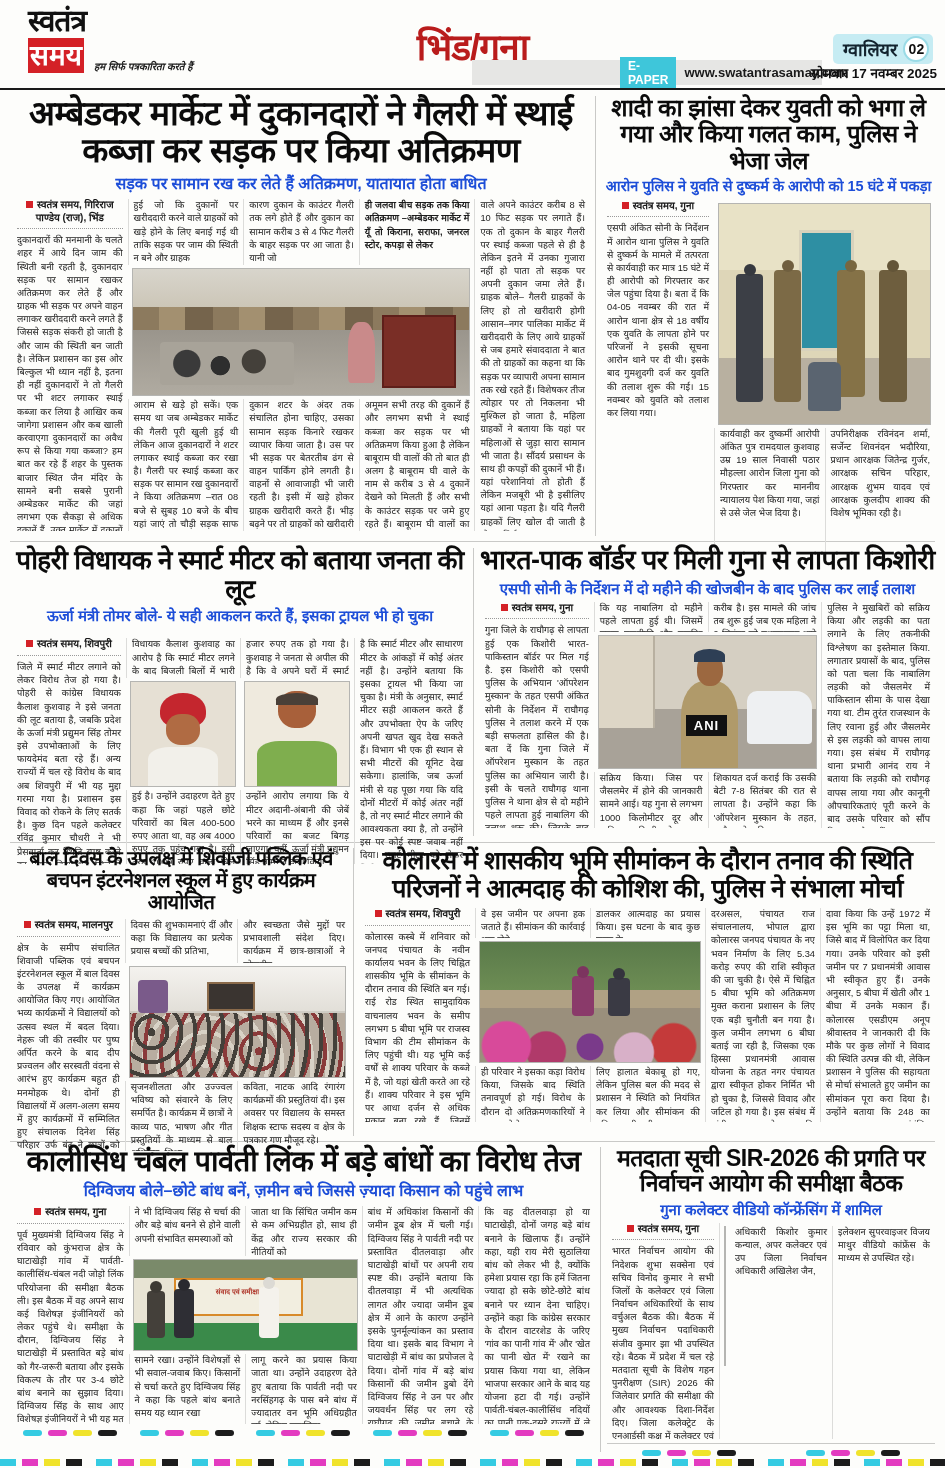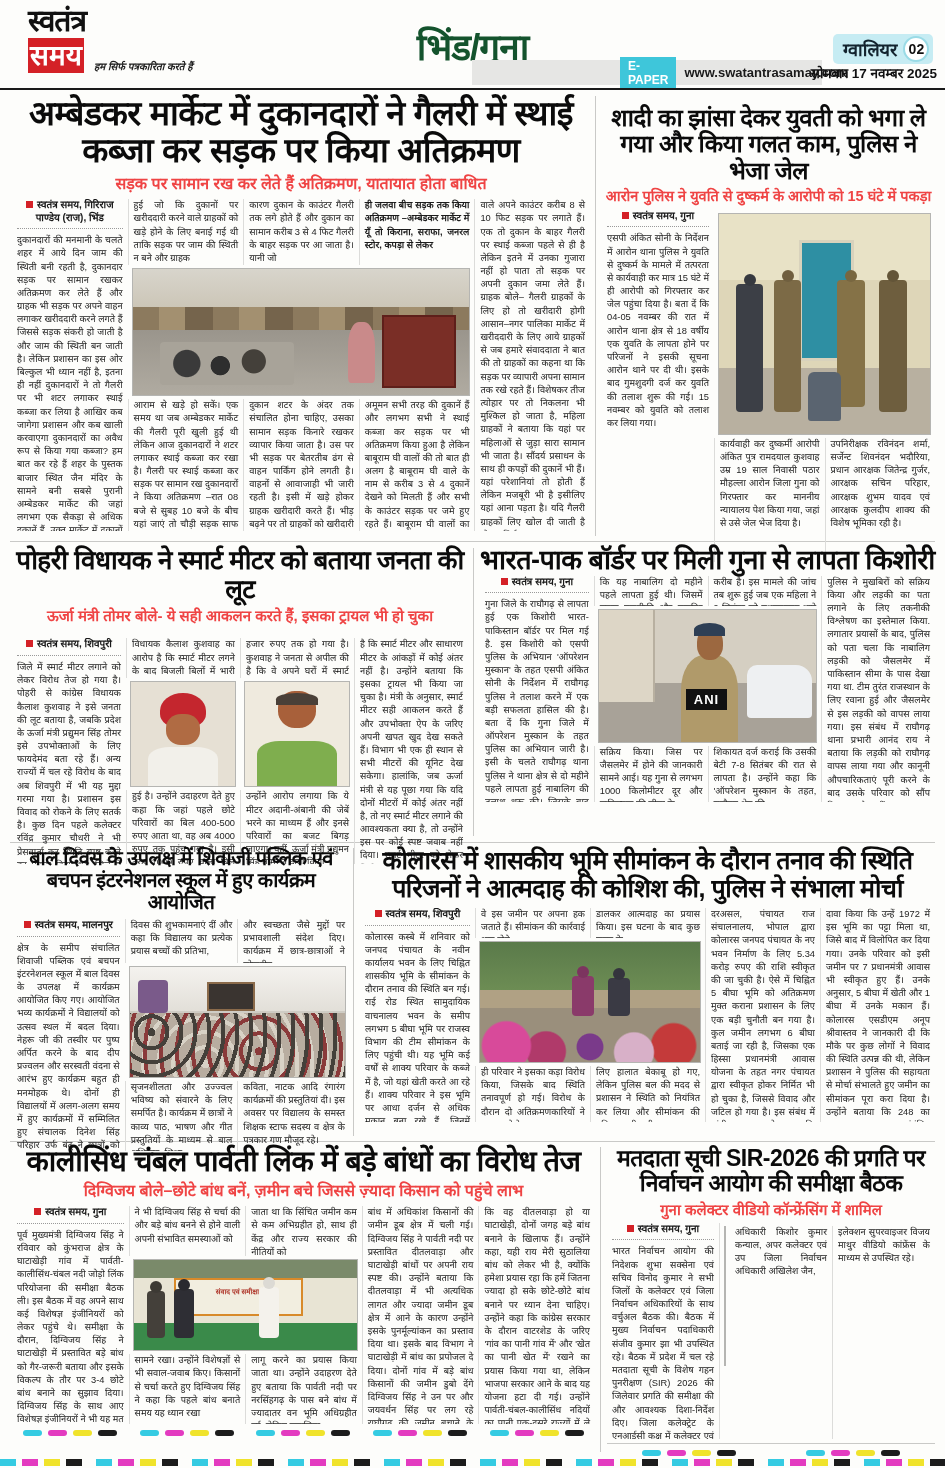--- a/index.html
+++ b/index.html
@@ -4,33 +4,33 @@
 <style>
   * { margin:0; padding:0; box-sizing:border-box; }
   body { background:#888; font-family:"Liberation Sans","DejaVu Sans",sans-serif; }
   .page { position:relative; width:945px; height:1468px; background:#fdfdfb; margin:0 auto; overflow:hidden; }
   .abs { position:absolute; }
 
   
   .logo1 { font-family:"Liberation Serif","DejaVu Serif",serif; font-weight:900; font-size:30px; color:#111; line-height:1.0; letter-spacing:-1px; }
   .logo2 { background:#d42127; color:#fff; font-family:"Liberation Serif","DejaVu Serif",serif; font-weight:900; font-size:28px; padding:0 2px; display:inline-block; line-height:1.25; }
   .tagline { font-size:10px; color:#222; font-style:italic; font-weight:700; }
-  .section-title { font-size:37px; font-weight:900; color:#14532d; letter-spacing:-1px; }
+  .section-title { font-size:37px; font-weight:900; color:#b91c1c; letter-spacing:-1px; }
   .grey-strip { background:#e6e6e4; display:flex; align-items:center; padding-left:148px; gap:8px; }
   .epaper-badge { background:#3ec6da; color:#fff; font-weight:700; font-size:12px; padding:2px 8px; }
   .website { font-size:13px; color:#1a1a1a; font-weight:700; }
   .city-box { background:#c6ecf3; border-radius:5px; display:flex; align-items:center; gap:6px; padding:2px 4px 2px 10px; }
   .city-name { font-size:18px; font-weight:900; color:#12232e; }
   .page-num { background:#fff; border:2px solid #9adbe6; border-radius:50%; width:26px; height:26px; display:flex; align-items:center; justify-content:center; font-size:14px; font-weight:900; color:#111; }
   .date-line { font-size:13.5px; font-weight:900; color:#111; text-align:right; }
   .top-rule { background:#1a1a1a; height:2px; }
 
   
   .headline { font-weight:900; color:#0b0b0b; text-align:center; line-height:1.1; letter-spacing:-0.5px; }
-  .subhead  { font-weight:800; color:#ef4444; text-align:center; line-height:1.15; }
+  .subhead  { font-weight:800; color:#1d4ed8; text-align:center; line-height:1.15; }
   .byline { text-align:center; font-weight:700; font-size:10px; color:#1a1a1a;
             border-bottom:1px dotted #999; padding-bottom:4px; margin-bottom:5px; line-height:1.25; }
   .redsq { display:inline-block; width:7px; height:7px; background:#d42127; margin-right:4px; }
   .bodytext { font-size:9.3px; line-height:1.42; text-align:justify; color:#1c1c1c; }
   .cell { overflow:hidden; padding:0 5px; }
   .rule-l { border-left:1px solid #dcdcda; }
   .hline { background:#c9c9c7; height:1px; }
   .vline { background:#c9c9c7; width:1px; }
 
   .photo { position:relative; overflow:hidden; border:1px solid #b5b5b2; background:#cfccc4; margin:3px 4px; }
@@ -116,21 +116,21 @@
         <div class="ph-shape" style="right:4%;bottom:6%;width:22%;height:58%;background:#7a2e26;border:2px solid #5e1f1a;"></div>
         <div class="ph-shape" style="right:28%;bottom:10%;width:8%;height:48%;background:#c98a8a;border-radius:40% 40% 10% 10%;"></div>
       </div>
       <div class="cell rule-l bodytext" style="grid-area:3/2/4/3;">आराम से खड़े हो सकें। एक समय था जब अम्बेडकर मार्केट की गैलरी पूरी खुली हुई थी लेकिन आज दुकानदारों ने शटर लगाकर स्थाई कब्जा कर रखा है। गैलरी पर स्थाई कब्जा कर सड़क पर सामान रख दुकानदारों ने किया अतिक्रमण –रात 08 बजे से सुबह 10 बजे के बीच यहां जाएं तो चौड़ी सड़क साफ नजर आती है। सुबह 10 बजे के बाद स्थिति बिल्कुल उलट हो जाती है।</div>
       <div class="cell rule-l bodytext" style="grid-area:3/3/4/4;">दुकान शटर के अंदर तक संचालित होना चाहिए, उसका सामान सड़क किनारे रखकर व्यापार किया जाता है। उस पर भी सड़क पर बेतरतीब ढंग से वाहन पार्किंग होने लगती है। वाहनों से आवाजाही भी जारी रहती है। इसी में खड़े होकर ग्राहक खरीदारी करते हैं। भीड़ बढ़ने पर तो ग्राहकों को खरीदारी करने और एक दुकान से दूसरी दुकान जाने में जद्दोजहद करना पड़ती है। बाबूराम घी वालों का अलग</div>
       <div class="cell rule-l bodytext" style="grid-area:3/4/4/5;">अमूमन सभी तरह की दुकानें हैं और लगभग सभी ने स्थाई कब्जा कर सड़क पर भी अतिक्रमण किया हुआ है लेकिन बाबूराम घी वालों की तो बात ही अलग है बाबूराम घी वाले के नाम से करीब 3 से 4 दुकानें देखने को मिलती हैं और सभी के काउंटर सड़क पर जमे हुए रहते हैं। बाबूराम घी वालों का अलग ही जलवा इसलिए लिखा क्योंकि जहां अन्य दुकानदार दो से चार फिट सड़क घेरे रहते हैं वहीं बाबूराम घी</div>
       <div class="cell rule-l bodytext" style="grid-area:1/5/4/6;">वाले अपने काउंटर करीब 8 से 10 फिट सड़क पर लगाते हैं। एक तो दुकान के बाहर गैलरी पर स्थाई कब्जा पहले से ही है लेकिन इतने में उनका गुजारा नहीं हो पाता तो सड़क पर अपनी दुकान जमा लेते हैं। ग्राहक बोले– गैलरी ग्राहकों के लिए हो तो खरीदारी होगी आसान–नगर पालिका मार्केट में खरीददारी के लिए आये ग्राहकों से जब हमारे संवाददाता ने बात की तो ग्राहकों का कहना था कि सड़क पर व्यापारी अपना सामान तक रखे रहते हैं। विशेषकर तीज त्योहार पर तो निकलना भी मुश्किल हो जाता है, महिला ग्राहकों ने बताया कि यहां पर महिलाओं से जुड़ा सारा सामान भी जाता है। सौंदर्य प्रसाधन के साथ ही कपड़ों की दुकानें भी हैं। यहां परेशानियां तो होती हैं लेकिन मजबूरी भी है इसीलिए यहां आना पड़ता है। यदि गैलरी ग्राहकों लिए खोल दी जाती है तो न सिर्फ आवागमन आसान होगा, बल्कि खरीदारी करना भी आसान होगा।</div>
     </div>
   </div>
 
-  <div class="abs" style="left:602px;top:105px;width:333px;height:445px;">
+  <div class="abs" style="left:602px;top:95px;width:333px;height:445px;">
     <div class="headline" style="font-size:24px;">शादी का झांसा देकर युवती को भगा ले गया और किया गलत काम, पुलिस ने भेजा जेल</div>
     <div class="subhead" style="font-size:14.5px;margin:4px 0 5px;">आरोन पुलिस ने युवति से दुष्कर्म के आरोपी को 15 घंटे में पकड़ा</div>
     <div class="b-body">
       <div class="cell" style="width:112px;flex:none;">
         <div class="byline"><span class="redsq"></span><span>स्वतंत्र समय, गुना</span></div>
         <div class="bodytext">एसपी अंकित सोनी के निर्देशन में आरोन थाना पुलिस ने युवति से दुष्कर्म के मामले में तत्परता से कार्यवाही कर मात्र 15 घंटे में ही आरोपी को गिरफ्तार कर जेल पहुंचा दिया है। बता दें कि 04-05 नवम्बर की रात में आरोन थाना क्षेत्र से 18 वर्षीय एक युवति के लापता होने पर परिजनों ने इसकी सूचना आरोन थाने पर दी थी। इसके बाद गुमशुदगी दर्ज कर युवति की तलाश शुरू की गई। 15 नवम्बर को युवति को तलाश कर लिया गया।</div>
       </div>
       <div style="flex:1;display:flex;flex-direction:column;overflow:hidden;">
         <div class="photo" style="height:222px;flex:none;">
           <div class="ph-shape" style="left:0;top:0;width:100%;height:100%;background:linear-gradient(#e8e2c6 0 30%,#ded6b8 30% 70%,#b8b0a0 70% 100%);"></div>
@@ -172,20 +172,21 @@
         <div class="ph-shape" style="left:30%;top:10%;width:40%;height:12%;background:#4a4038;border-radius:50% 50% 0 0;"></div>
         <div class="ph-shape" style="left:12%;bottom:0;width:76%;height:44%;background:#7fae4e;border-radius:28% 28% 0 0;"></div>
       </div>
       <div class="cell rule-l bodytext" style="grid-area:3/3/4/4;">उन्होंने आरोप लगाया कि ये मीटर अदानी-अंबानी की जेबें भरने का माध्यम हैं और इनसे परिवारों का बजट बिगड़ जाएगा। वहीं, ऊर्जा मंत्री प्रद्युमन सिंह तोमर ने दावा किया</div>
       <div class="cell rule-l bodytext" style="grid-area:1/4/4/5;">है कि स्मार्ट मीटर और साधारण मीटर के आंकड़ों में कोई अंतर नहीं है। उन्होंने बताया कि इसका ट्रायल भी किया जा चुका है। मंत्री के अनुसार, स्मार्ट मीटर सही आकलन करते हैं और उपभोक्ता ऐप के जरिए अपनी खपत खुद देख सकते हैं। विभाग भी एक ही स्थान से सभी मीटरों की यूनिट देख सकेगा। हालांकि, जब ऊर्जा मंत्री से यह पूछा गया कि यदि दोनों मीटरों में कोई अंतर नहीं है, तो नए स्मार्ट मीटर लगाने की आवश्यकता क्या है, तो उन्होंने इस पर कोई स्पष्ट जवाब नहीं दिया। स्मार्ट मीटर को लेकर जिले में जारी यह विवाद फिलहाल थमता नहीं दिख रहा है। प्रशासन, सरकार और विपक्ष तीनों की अलग-अलग दलीलें जनता को और असमंजस में डाल रही हैं।</div>
     </div>
   </div>
 
   <div class="abs" style="left:480px;top:546px;width:455px;height:292px;">
     <div class="headline" style="font-size:27px;">भारत-पाक बॉर्डर पर मिली गुना से लापता किशोरी</div>
+    <div class="subhead" style="font-size:15px;margin:4px 0 5px;">एसपी सोनी के निर्देशन में दो महीने की खोजबीन के बाद पुलिस कर लाई तलाश</div>
     <div class="d-body">
       <div class="cell" style="grid-area:1/1/4/2;">
         <div class="byline"><span class="redsq"></span><span>स्वतंत्र समय, गुना</span></div>
         <div class="bodytext">गुना जिले के राघौगढ़ से लापता हुई एक किशोरी भारत-पाकिस्तान बॉर्डर पर मिल गई है. इस किशोरी को एसपी पुलिस के अभियान 'ऑपरेशन मुस्कान' के तहत एसपी अंकित सोनी के निर्देशन में राघौगढ़ पुलिस ने तलाश करने में एक बड़ी सफलता हासिल की है। बता दें कि गुना जिले में ऑपरेशन मुस्कान के तहत पुलिस का अभियान जारी है। इसी के चलते राघौगढ़ थाना पुलिस ने थाना क्षेत्र से दो महीने पहले लापता हुई नाबालिग की तलाश शुरू की। जिसके बाद वह भारत-पाकिस्तान बॉर्डर राजस्थान के जैसलमेर जिले में मिली है। एसपी अंकित सोनी ने बताया</div>
       </div>
       <div class="cell rule-l bodytext" style="grid-area:1/2/2/3;">कि यह नाबालिग दो महीने पहले लापता हुई थी। जिसमें तमाम तकनीकी और मुखबिर तंत्र को</div>
       <div class="cell rule-l bodytext" style="grid-area:1/3/2/4;">करीब है। इस मामले की जांच तब शुरू हुई जब एक महिला ने 9 सितंबर को मधुसूदनगढ़ थाने में</div>
       <div class="photo" style="grid-area:2/2/3/4;">
         <div class="ph-shape" style="left:0;top:0;width:100%;height:100%;background:linear-gradient(#d5cfc2 0 55%,#a8a298 55% 100%);"></div>
         <div class="ph-shape" style="left:0;top:0;width:26%;height:70%;background:#ddd6c6;border-right:2px solid #b8b0a0;"></div>

